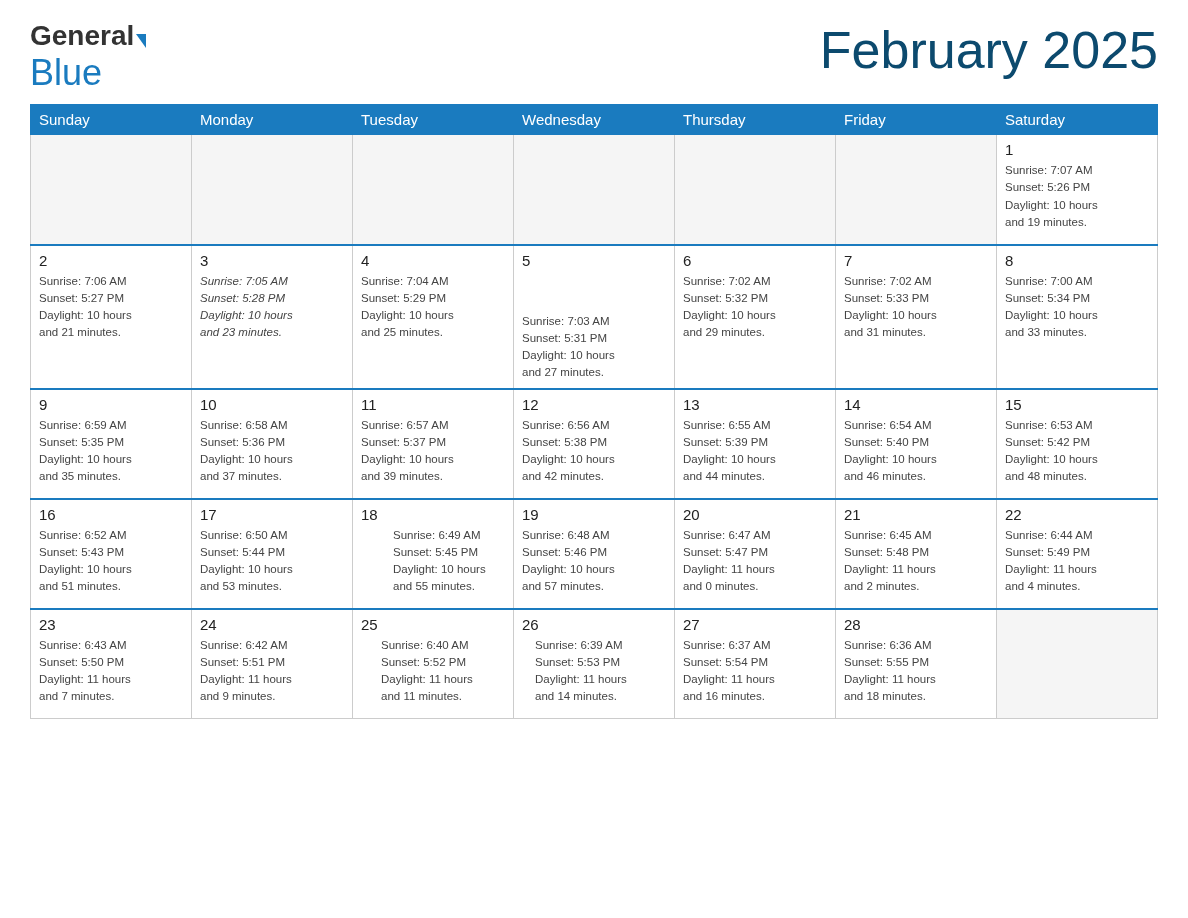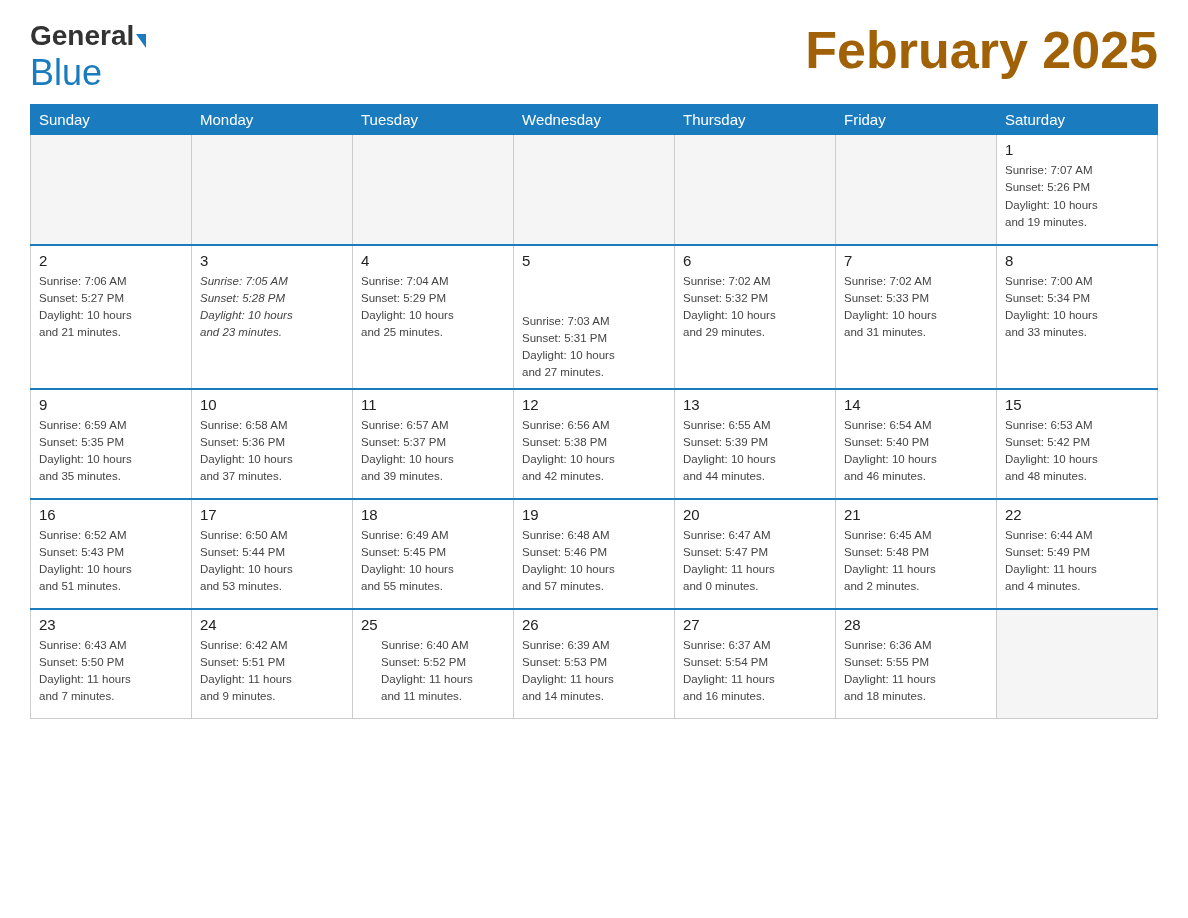--- a/index.html
+++ b/index.html
@@ -28,22 +28,22 @@
       border-left: 10px solid transparent;
       border-top: 14px solid #1a7bbf;
       margin-left: 2px;
       vertical-align: middle;
     }
     .title-section {
       text-align: right;
     }
     .month-title {
       font-size: 52px;
-      font-weight: bold;
-      color: #a16207;
+      font-weight: normal;
+      color: #0c4a6e;
     }
     .location {
       font-size: 22px;
       color: #444;
       margin-top: 4px;
     }
     .calendar {
       width: 100%;
       border-collapse: collapse;
       margin-top: 10px;
@@ -242,21 +242,21 @@
         </td>
         <td>
           <div class="day-number">17</div>
           <div class="day-info" style="white-space: pre-line;">Sunrise: 6:50 AM
 Sunset: 5:44 PM
 Daylight: 10 hours
 and 53 minutes.</div>
         </td>
         <td>
           <div class="day-number">18</div>
-          <div class="day-info" style="white-space: pre-line;">Sunrise: 6:49 AM
+          <div class="day-info" style="white-space: pre-line; margin-left: 32px;">Sunrise: 6:49 AM
 Sunset: 5:45 PM
 Daylight: 10 hours
 and 55 minutes.</div>
         </td>
         <td>
           <div class="day-number">19</div>
           <div class="day-info" style="white-space: pre-line;">Sunrise: 6:48 AM
 Sunset: 5:46 PM
 Daylight: 10 hours
 and 57 minutes.</div>
@@ -300,21 +300,21 @@
         </td>
         <td>
           <div class="day-number">25</div>
           <div class="day-info" style="white-space: pre-line; margin-left: 20px;">Sunrise: 6:40 AM
 Sunset: 5:52 PM
 Daylight: 11 hours
 and 11 minutes.</div>
         </td>
         <td>
           <div class="day-number">26</div>
-          <div class="day-info" style="white-space: pre-line;">Sunrise: 6:39 AM
+          <div class="day-info" style="white-space: pre-line; margin-left: 13px;">Sunrise: 6:39 AM
 Sunset: 5:53 PM
 Daylight: 11 hours
 and 14 minutes.</div>
         </td>
         <td>
           <div class="day-number">27</div>
           <div class="day-info" style="white-space: pre-line;">Sunrise: 6:37 AM
 Sunset: 5:54 PM
 Daylight: 11 hours
 and 16 minutes.</div>

